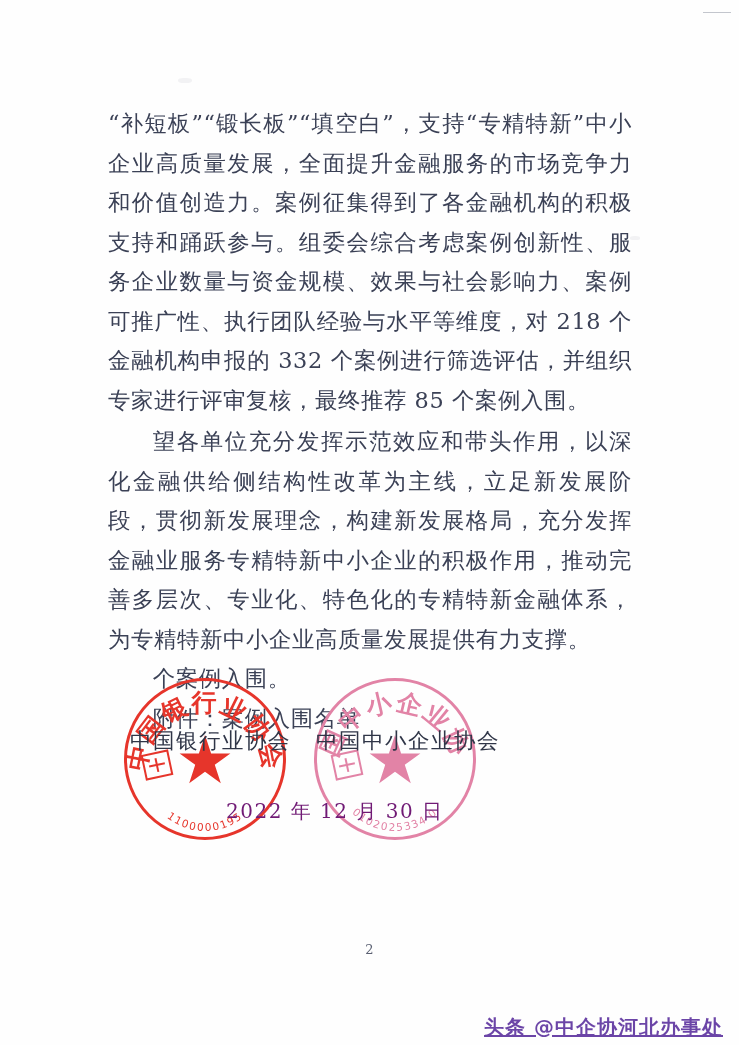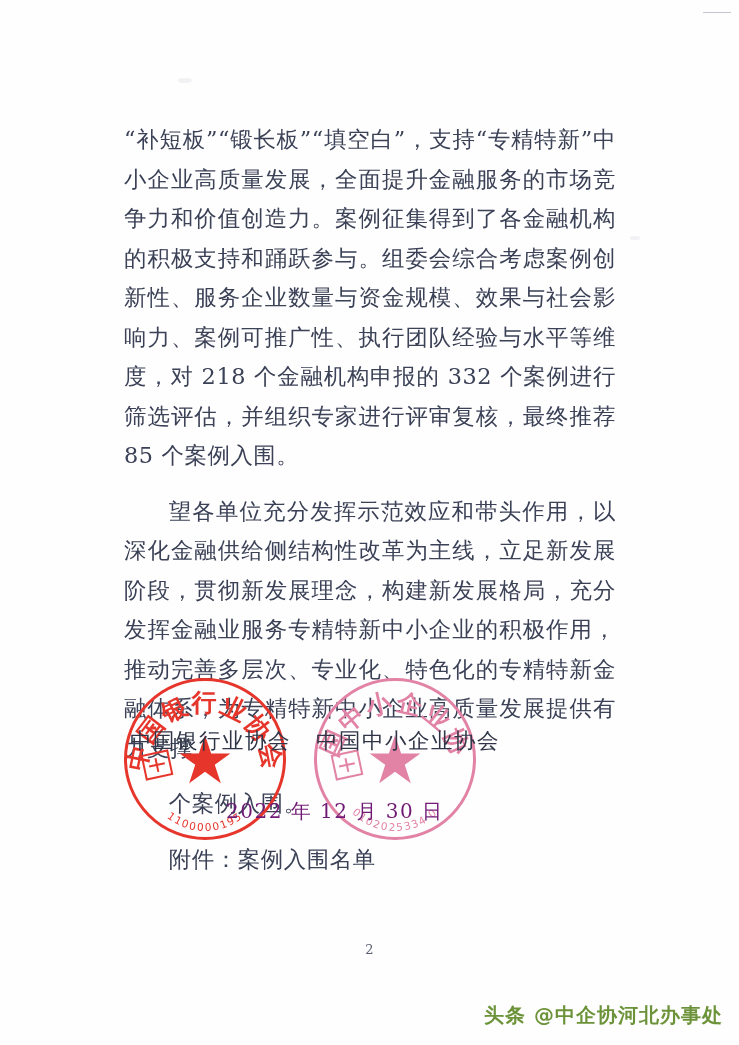--- a/index.html
+++ b/index.html
@@ -35,21 +35,21 @@
   }
 
   .body-col {
     position: absolute;
     left: 108px;
     top: 104px;
     width: 524px;
   }
 
   p.para {
-    margin: 16px;
+    margin: 0;
     color: #3b4156;
     font-size: 22.4px;
     line-height: 39.5px;
     letter-spacing: 0.6px;
     text-align: justify;
     text-justify: inter-character;
     font-family: "DejaVu Serif", "Liberation Serif", serif;
     white-space: normal;
   }
   p.para.indent { text-indent: 2em; }
@@ -173,29 +173,30 @@
     top: 942px;
     text-align: center;
     color: #5a6072;
     font-size: 13px;
     font-family: "DejaVu Serif", "Liberation Serif", serif;
   }
 
   .watermark {
     position: absolute;
     right: 16px;
-    bottom: 16px;
-    color: #4d7c0f;
+    bottom: 4px;
+    color: #4c1d95;
     font-size: 20px;
     font-weight: 700;
     letter-spacing: 1px;
     opacity: .82;
     text-shadow: 0 0 1px rgba(255,255,255,.9);
     font-family: "DejaVu Sans", "Liberation Sans", sans-serif;
     white-space: nowrap;
+    text-decoration: underline;
   }
 </style>
 </head>
 <body>
 
 <div id="page">
 
   <div class="scan-line"></div>
   <div class="scan-smudge" style="left:178px; top:78px; width:14px; height:5px;"></div>
   <div class="scan-smudge" style="left:630px; top:236px; width:10px; height:4px;"></div>

